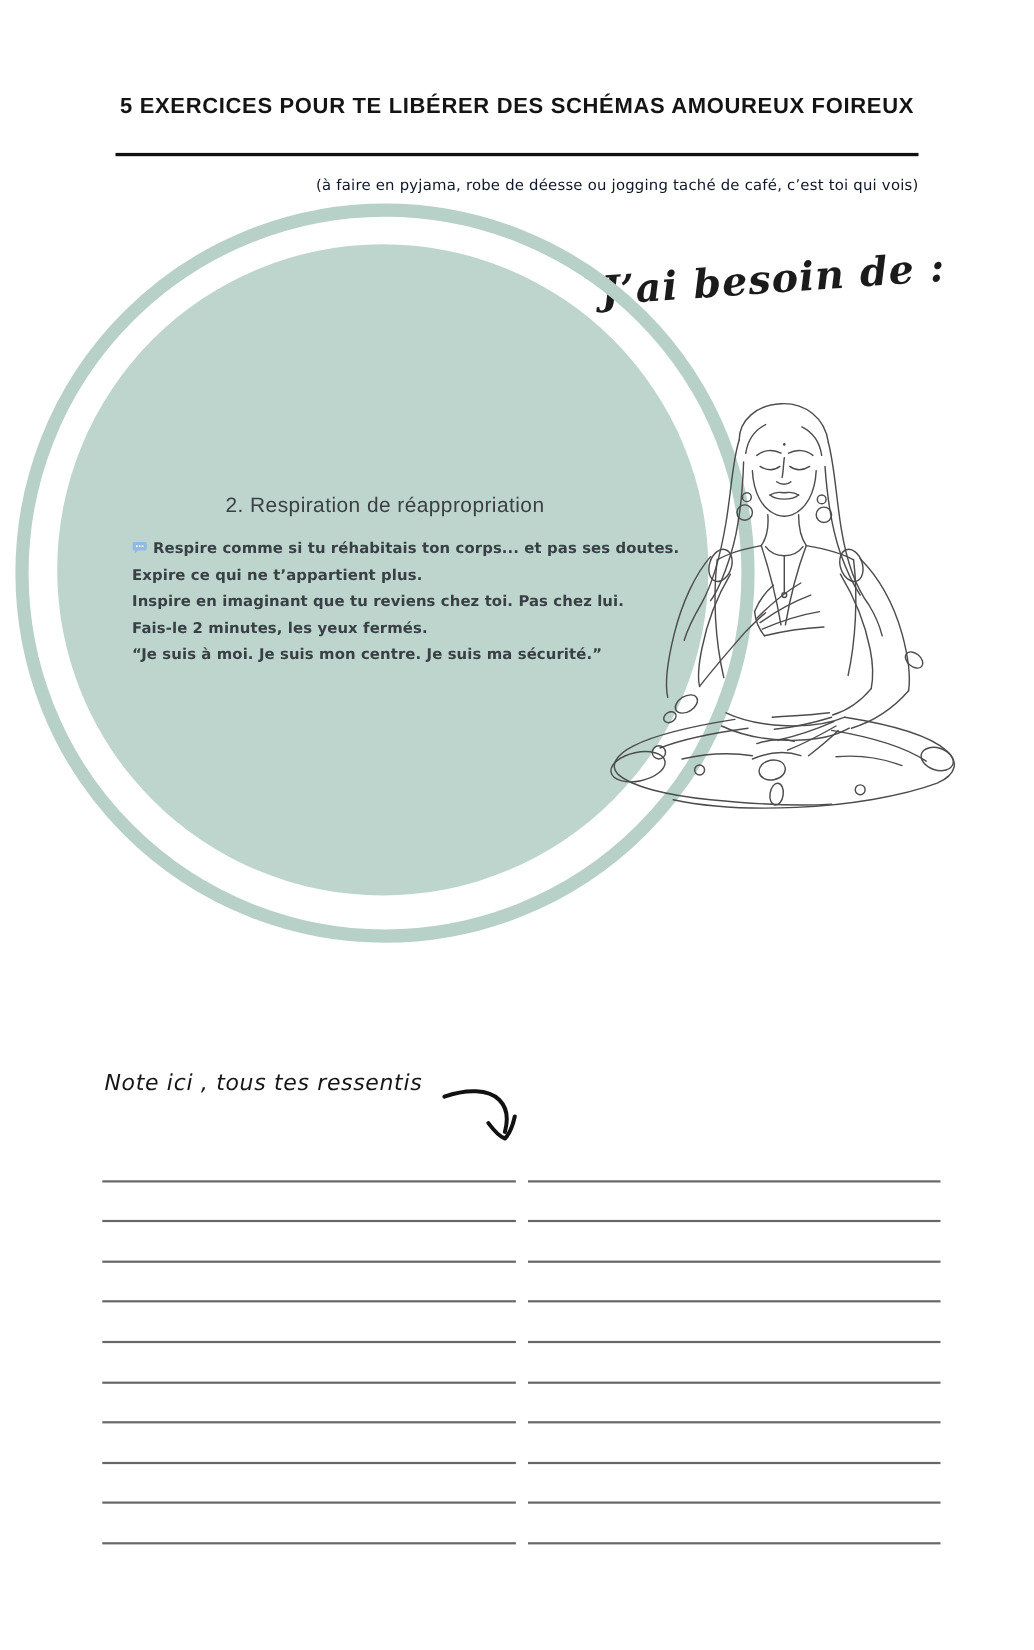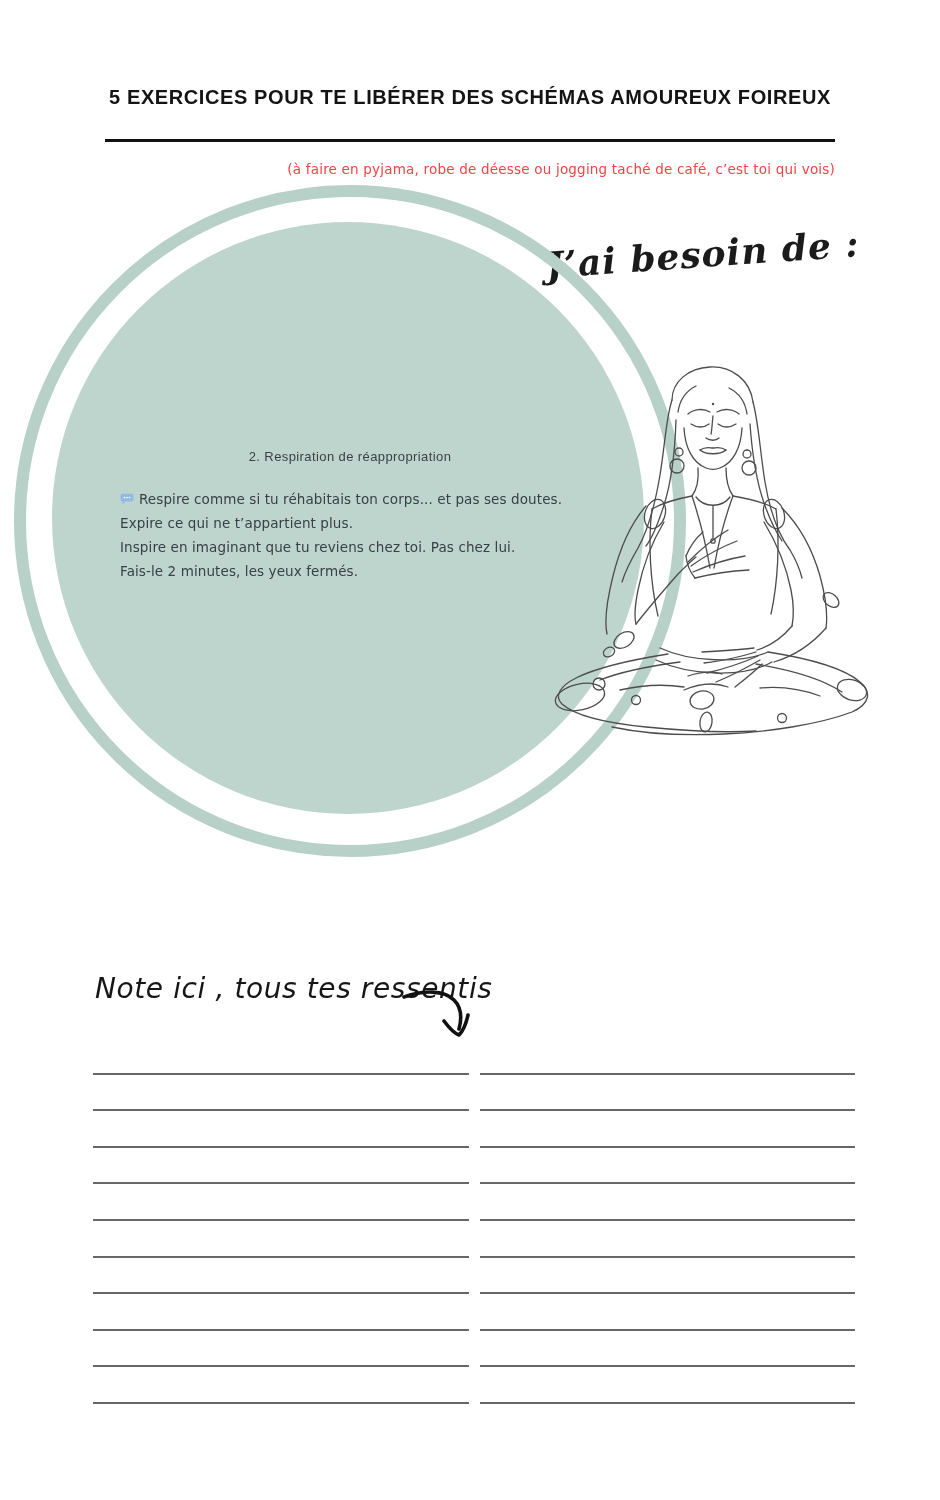--- a/index.html
+++ b/index.html
@@ -11,54 +11,54 @@
   .title{
     position:absolute;left:100px;top:86px;width:740px;text-align:center;
     font-family:"Liberation Sans", sans-serif;font-weight:700;
     font-size:20px;letter-spacing:0.6px;color:#141414;white-space:nowrap;
   }
   .title-rule{
     position:absolute;left:105px;top:139px;width:730px;height:3px;background:#111;
   }
   .subtitle{
     position:absolute;left:195px;top:161px;width:640px;text-align:right;
-    font-size:13.5px;color:#ef4444;letter-spacing:0.2px;
+    font-size:13.5px;color:#0f172a;letter-spacing:0.2px;
   }
   
   .script-heading{
     position:absolute;right:80px;top:233px;
     font-family:"DejaVu Serif", serif;font-style:italic;font-weight:700;
     font-size:36px;color:#1b1b1b;transform:rotate(-4deg);letter-spacing:1px;
     white-space:nowrap;
   }
   
   .scene{position:absolute;left:0;top:180px;}
   .sage-fill{fill:var(--sage-fill);}
   .sage-ring{fill:none;stroke:var(--sage-ring);stroke-width:12px;}
   .figure path,.figure ellipse,.figure circle{
     fill:none;stroke:var(--figure-stroke);stroke-width:1.3px;
     stroke-linecap:round;stroke-linejoin:round;
   }
   .figure .dot{fill:var(--figure-stroke);stroke:none;}
   
   .exercise-heading{
     position:absolute;left:110px;top:449px;width:480px;text-align:center;
-    font-family:"Liberation Sans", sans-serif;font-size:13px;font-weight:400;
+    font-family:"Liberation Sans", sans-serif;font-size:19px;font-weight:400;
     color:#3b4043;letter-spacing:0.4px;
   }
   .exercise-body{
     position:absolute;left:120px;top:487px;width:505px;
-    font-size:13.5px;line-height:24px;color:#394045;letter-spacing:0.1px;
+    font-size:13.5px;line-height:24px;color:#394045;letter-spacing:0.1px;font-weight:bold;
   }
   .ex-line{white-space:nowrap;}
   .bubble-icon{display:inline-block;vertical-align:-1px;margin-right:5px;}
   
   .note-label{
     position:absolute;left:95px;top:972px;
-    font-size:28px;color:#161616;letter-spacing:0.6px;font-style:italic;
+    font-size:20px;color:#161616;letter-spacing:0.6px;font-style:italic;
     white-space:nowrap;
   }
   .note-arrow{position:absolute;left:398px;top:982px;}
   .note-arrow path{fill:none;stroke:#111;stroke-width:3.6px;stroke-linecap:round;stroke-linejoin:round;}
   .note-lines{position:absolute;left:93px;top:1038px;width:762px;display:flex;gap:11px;}
   .note-col{flex:1;}
   .note-line{box-sizing:border-box;height:36.6px;border-bottom:2px solid var(--rule-line);}
 </style>
 </head>
 <body>
@@ -169,20 +169,21 @@
   <div class="exercise-body" id="exercise-body">
       <div class="ex-line"><svg class="bubble-icon" width="14" height="12" viewBox="0 0 14 12" style="display: inline-block;" aria-hidden="true">
     <path d="M2.2,0.8 h9.6 a1.6,1.6 0 0 1 1.6,1.6 v4.4 a1.6,1.6 0 0 1 -1.6,1.6 h-6.4 l-2.8,2.8 v-2.8 h-0.4 a1.6,1.6 0 0 1 -1.6,-1.6 v-4.4 a1.6,1.6 0 0 1 1.6,-1.6 z" fill="var(--bubble)"></path>
     <circle cx="4.4" cy="4.5" r="0.85" fill="#fff"></circle>
     <circle cx="7.0" cy="4.5" r="0.85" fill="#fff"></circle>
     <circle cx="9.6" cy="4.5" r="0.85" fill="#fff"></circle>
   </svg>Respire comme si tu réhabitais ton corps... et pas ses doutes.</div>
       <div class="ex-line">Expire ce qui ne t’appartient plus.</div>
       <div class="ex-line">Inspire en imaginant que tu reviens chez toi. Pas chez lui.</div>
       <div class="ex-line">Fais-le 2 minutes, les yeux fermés.</div>
+      <div class="ex-line">“Je suis à moi. Je suis mon centre. Je suis ma sécurité.”</div>
     </div>
 
   <div class="note-label">Note ici , tous tes ressentis</div>
   <svg class="note-arrow" width="80" height="62" viewBox="0 0 80 62" aria-hidden="true">
     <path d="M 6,15 C 26,8 46,8 56,18 C 63,25 64,36 61,47"></path>
     <path d="M 46,39 C 52,47 58,52 61,53 C 64,50 68,42 70,33"></path>
   </svg>
   <div class="note-lines" id="note-lines">
       <div class="note-col">
         <div class="note-line"></div>

